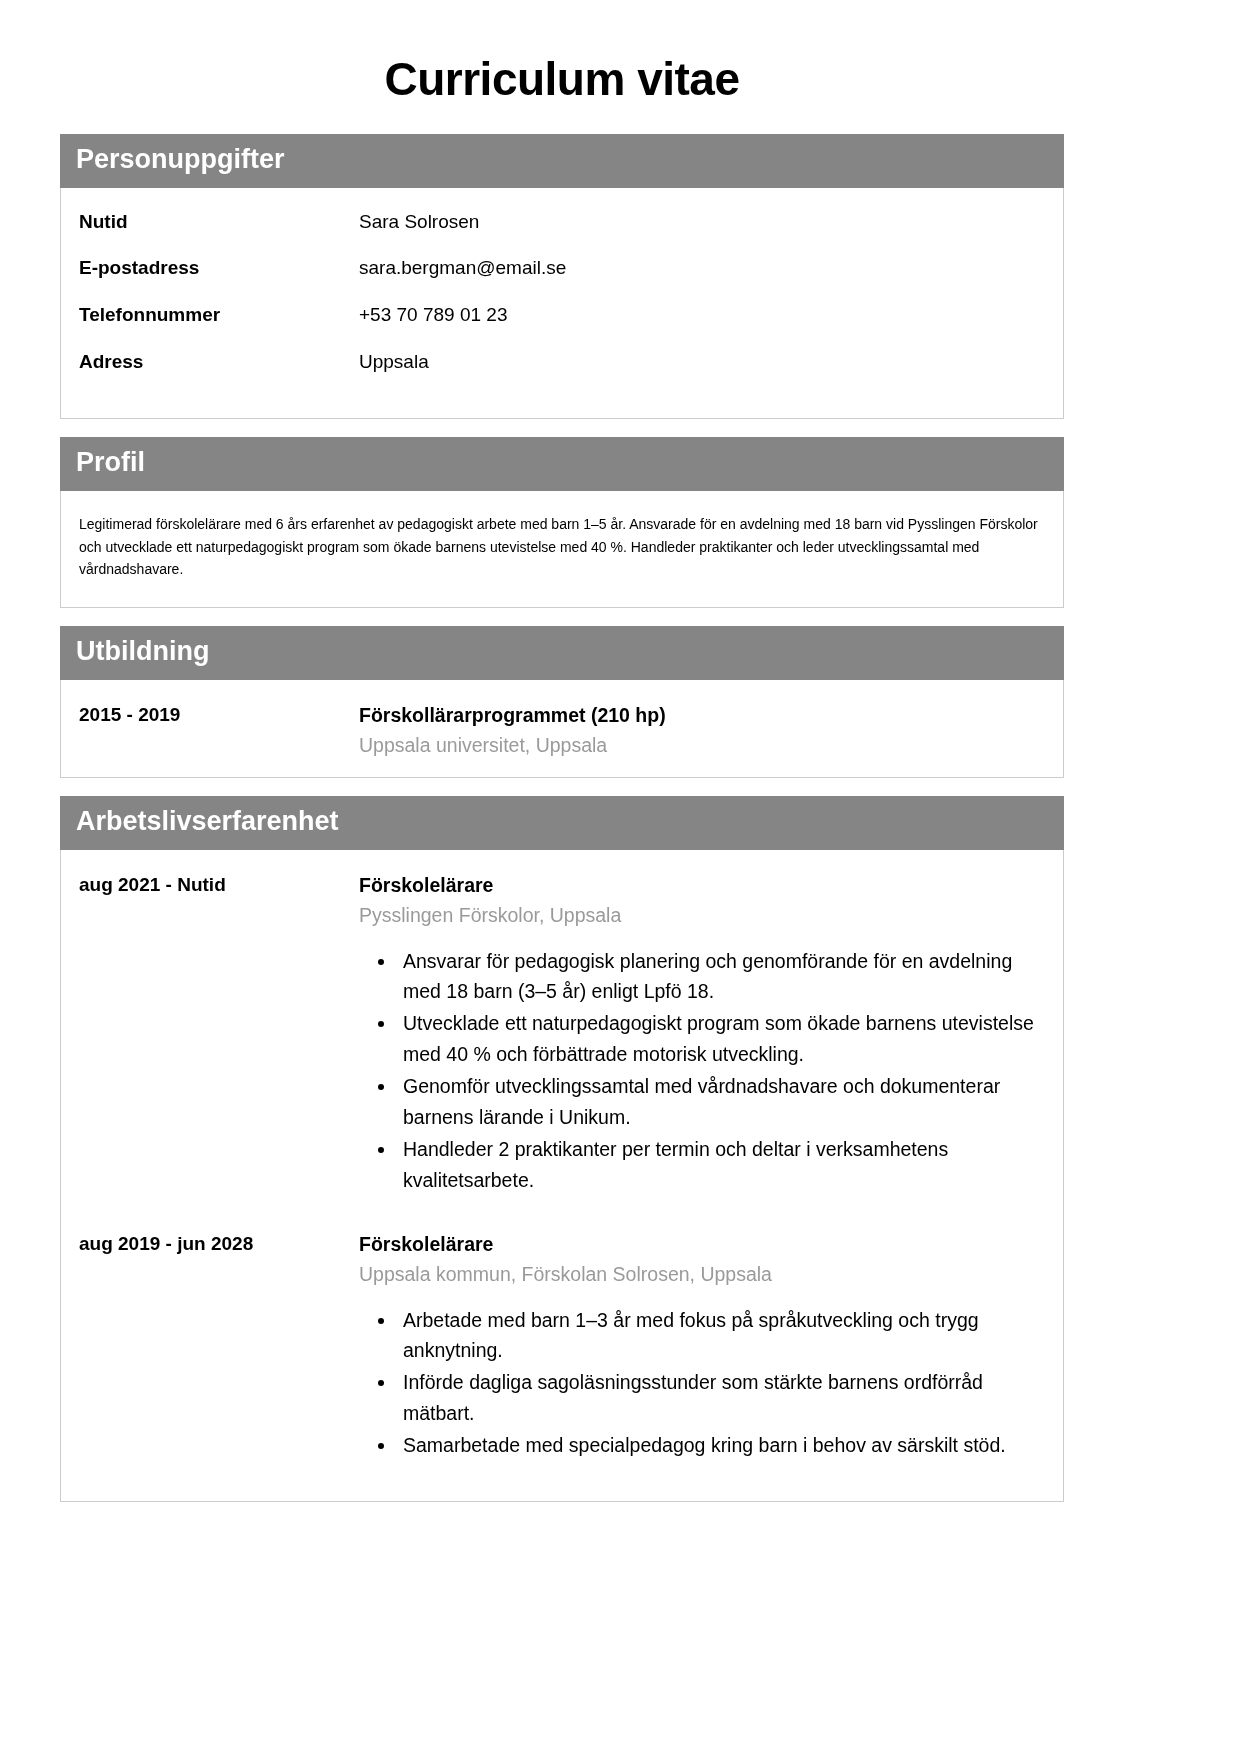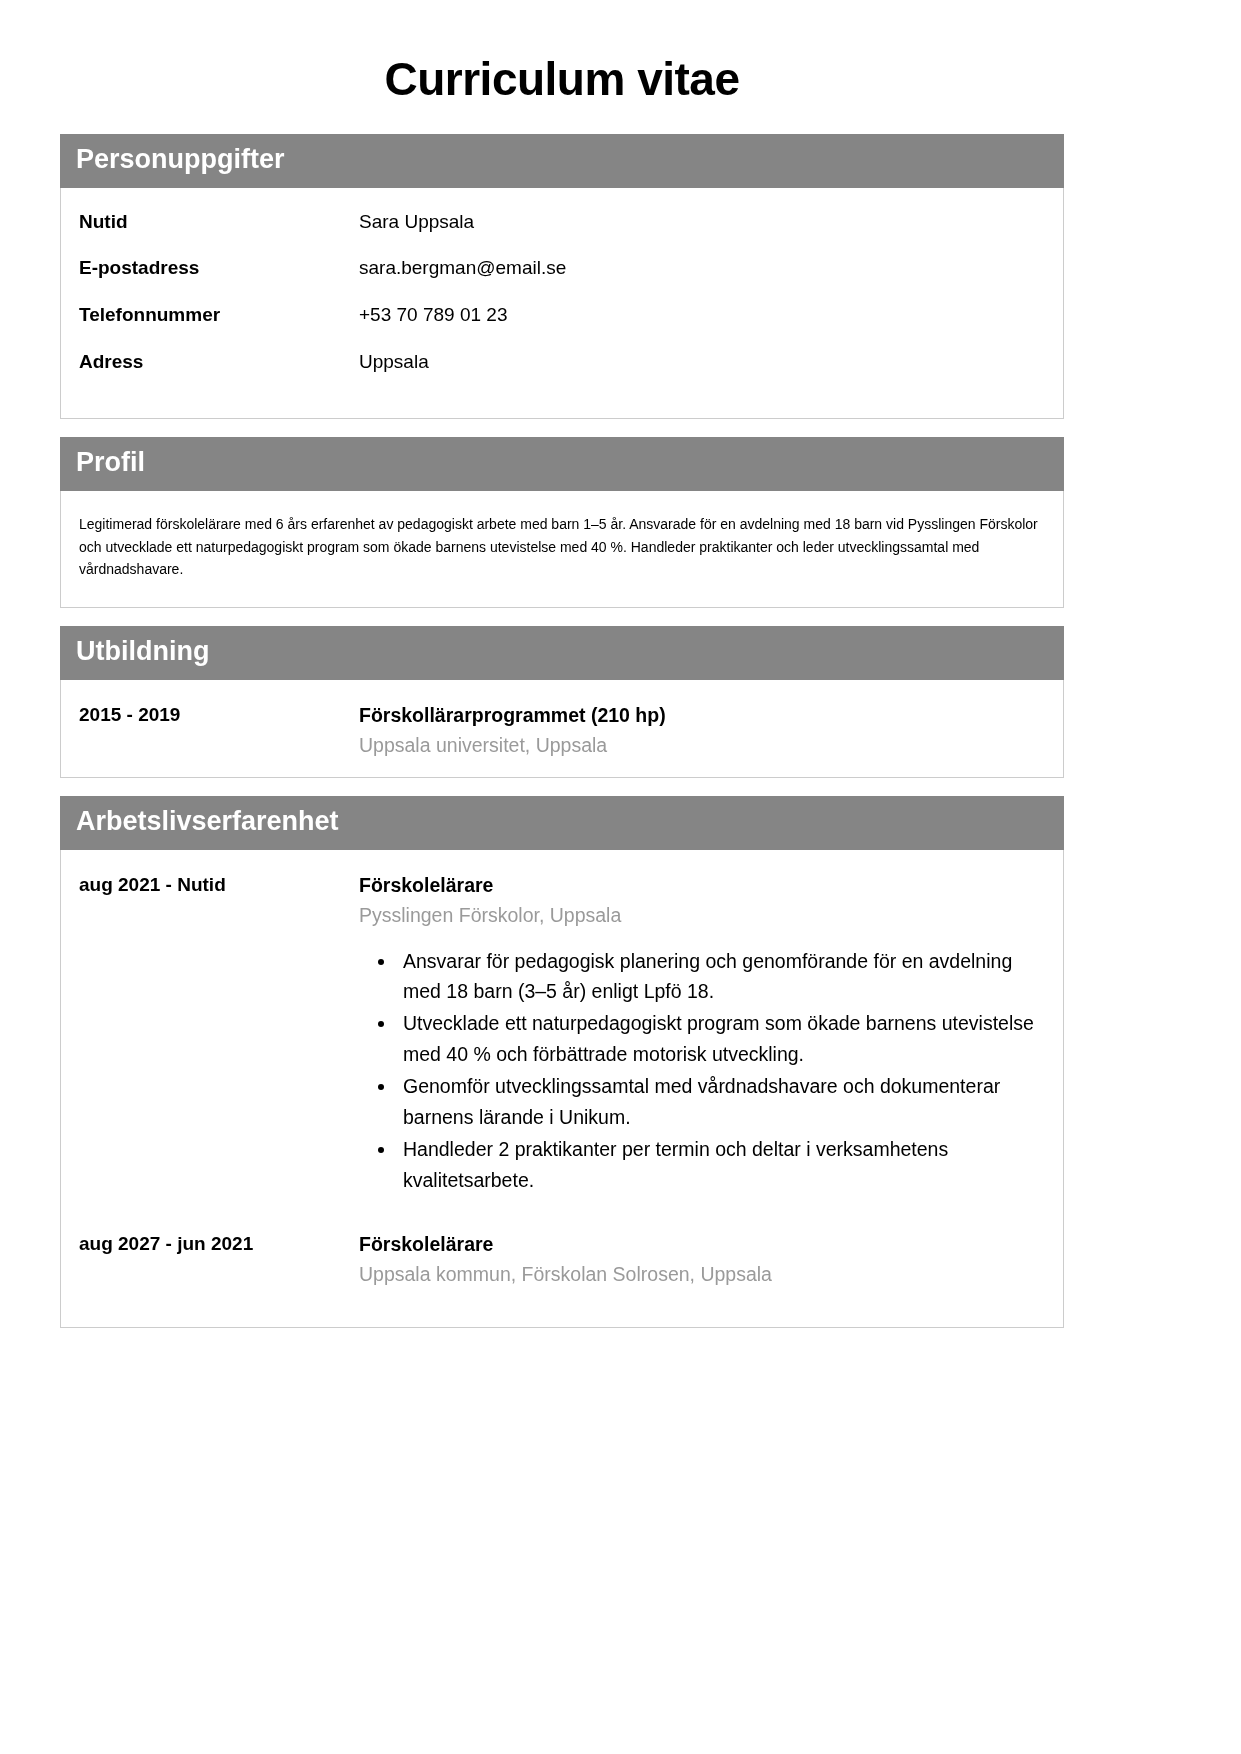--- a/index.html
+++ b/index.html
@@ -121,21 +121,21 @@
 
 <div class="page">
 
   <div class="doc-title">Curriculum vitae</div>
 
   <div class="section">
     <div class="section-header">Personuppgifter</div>
     <div class="section-body">
       <div class="pd-row">
         <div class="pd-label">Nutid</div>
-        <div class="pd-value">Sara Uppsala</div>
+        <div class="pd-value">Sara Solrosen</div>
       </div>
       <div class="pd-row">
         <div class="pd-label">E-postadress</div>
         <div class="pd-value">sara.bergman@email.se</div>
       </div>
       <div class="pd-row">
         <div class="pd-label">Telefonnummer</div>
         <div class="pd-value">+53 70 789 01 23</div>
       </div>
       <div class="pd-row">
@@ -177,23 +177,28 @@
           <ul class="entry-bullets">
             <li>Ansvarar för pedagogisk planering och genomförande för en avdelning med 18 barn (3–5 år) enligt Lpfö 18.</li>
             <li>Utvecklade ett naturpedagogiskt program som ökade barnens utevistelse med 40 % och förbättrade motorisk utveckling.</li>
             <li>Genomför utvecklingssamtal med vårdnadshavare och dokumenterar barnens lärande i Unikum.</li>
             <li>Handleder 2 praktikanter per termin och deltar i verksamhetens kvalitetsarbete.</li>
           </ul>
         </div>
       </div>
 
       <div class="entry">
-        <div class="entry-date">aug 2027 - jun 2021</div>
+        <div class="entry-date">aug 2019 - jun 2028</div>
         <div class="entry-main">
           <div class="entry-title">Förskolelärare</div>
           <div class="entry-sub">Uppsala kommun, Förskolan Solrosen, Uppsala</div>
+          <ul class="entry-bullets">
+            <li>Arbetade med barn 1–3 år med fokus på språkutveckling och trygg anknytning.</li>
+            <li>Införde dagliga sagoläsningsstunder som stärkte barnens ordförråd mätbart.</li>
+            <li>Samarbetade med specialpedagog kring barn i behov av särskilt stöd.</li>
+          </ul>
         </div>
       </div>
 
     </div>
   </div>
 
 </div>
 
 </body></html>

